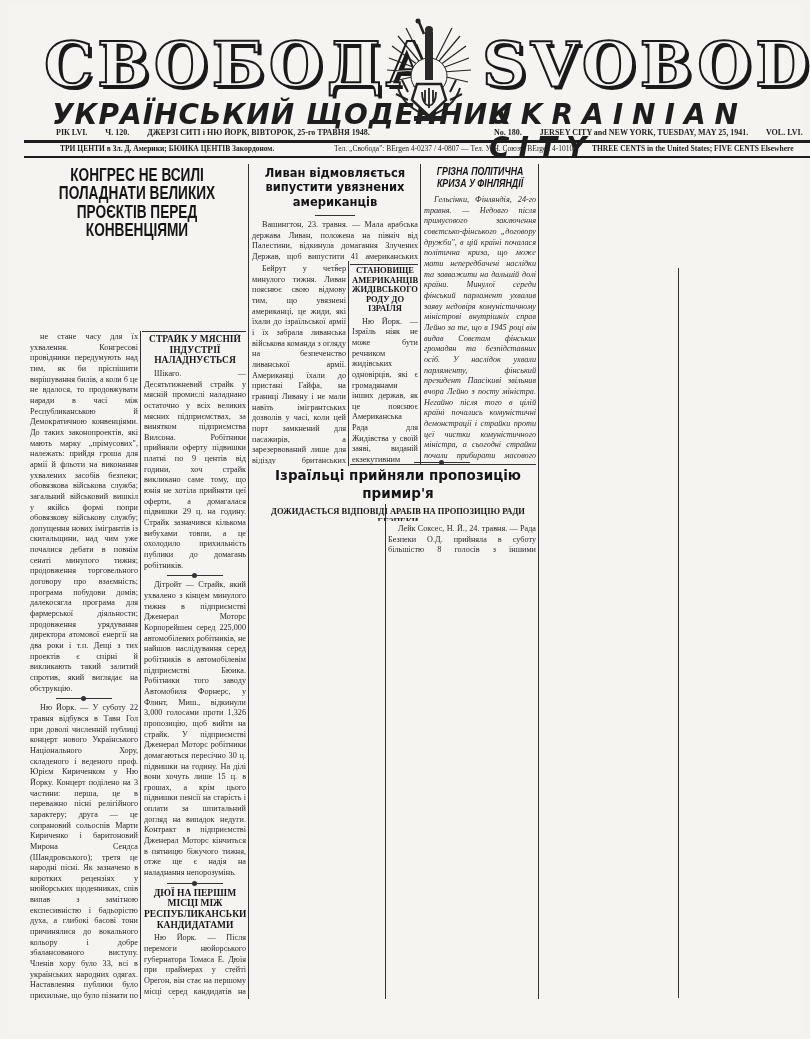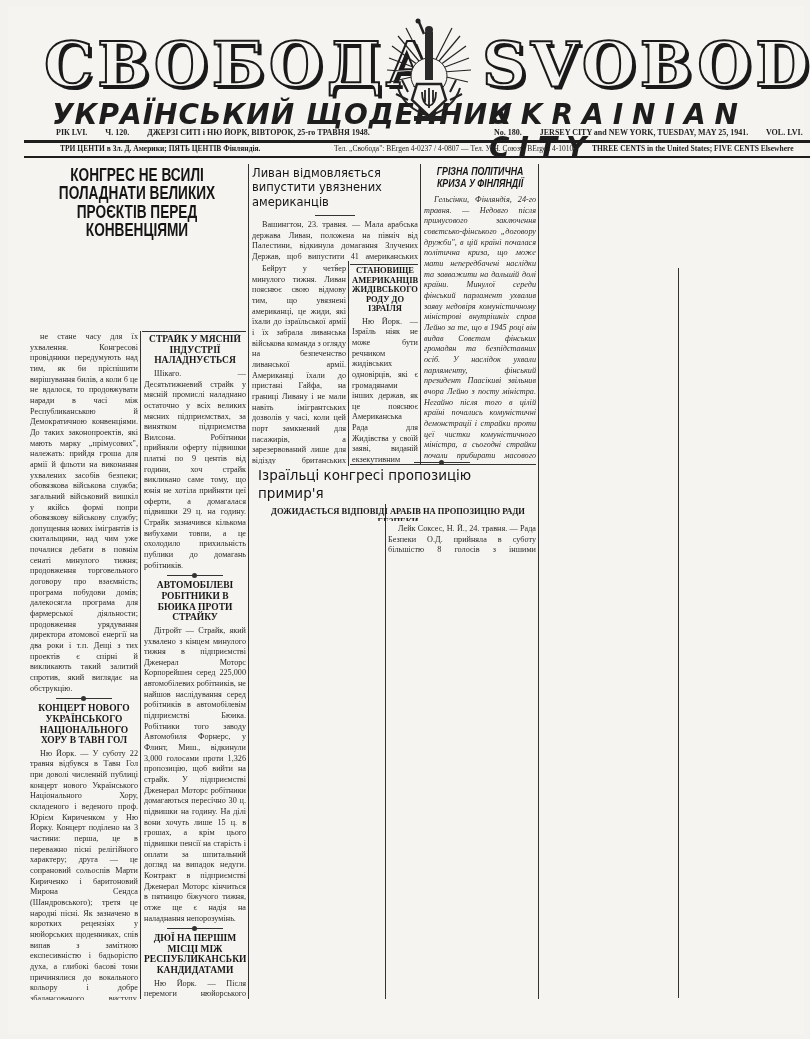--- a/index.html
+++ b/index.html
@@ -25,21 +25,21 @@
   .price-line .l { position: absolute; left: 36px; }
   .price-line .c { position: absolute; left: 310px; font-weight: normal; }
   .price-line .r { position: absolute; left: 568px; }
 
   
   .col { position: absolute; overflow: hidden; }
   .vrule { position: absolute; width: 1px; background: #333; }
   .hrule { position: absolute; height: 1px; background: #333; }
   .head-cond { font-family: "Liberation Sans", sans-serif; font-weight: bold; text-align: center; line-height: 1.05; color: #151515; transform-origin: center; }
   .head-sub { font-family: "Liberation Serif", serif; font-weight: bold; text-align: center; font-size: 9.5px; line-height: 1.12; text-transform: uppercase; color: #181818; }
-  .head-bold-sans { font-family: "DejaVu Sans", sans-serif; font-weight: normal; color: #151515; }
+  .head-bold-sans { font-family: "DejaVu Sans", sans-serif; font-weight: bold; text-align: center; color: #151515; }
   .body { font-family: "Liberation Serif", serif; font-size: 8.2px; line-height: 1.3; text-align: justify; color: #2a2a2a; text-indent: 10px; }
   .sep { width: 56px; height: 1px; background: #333; margin: 4px auto; position: relative; }
   .sep::after { content: ""; position: absolute; left: 25px; top: -2px; width: 5px; height: 5px; border-radius: 50%; background: #333; }
   .block { margin-bottom: 3px; }
 </style>
 </head>
 <body>
 
 <div class="page">
 
@@ -84,21 +84,21 @@
       <span>ДЖЕРЗІ СИТІ і НЮ ЙОРК, ВІВТОРОК, 25-го ТРАВНЯ 1948.</span>
     </div>
     <div class="mast-meta right">
       <span>No. 180.</span>
       <span>JERSEY CITY and NEW YORK, TUESDAY, MAY 25, 1941.</span>
       <span>VOL. LVI.</span>
     </div>
 
     <div class="rule-thick" style="top:134px;"></div>
     <div class="price-line">
-      <span class="l">ТРИ ЦЕНТИ в Зл. Д. Америки; ПЯТЬ ЦЕНТІВ Фінляндія.</span>
+      <span class="l">ТРИ ЦЕНТИ в Зл. Д. Америки; БЮИКА ЦЕНТІВ Закордоном.</span>
       <span class="c">Тел. „Свобода": BErgen 4-0237 / 4-0807 — Тел. У. Н. Союзу: BErgen 4-1010</span>
       <span class="r">THREE CENTS in the United States; FIVE CENTS Elsewhere</span>
     </div>
     <div class="rule-thick" style="top:150px;height:2px;"></div>
   </div>
 
   <div class="vrule" style="left:240px; top:158px; height:835px;"></div>
   <div class="vrule" style="left:412px; top:158px; height:300px;"></div>
   <div class="vrule" style="left:530px; top:158px; height:835px;"></div>
   <div class="vrule" style="left:132px; top:325px; height:668px;"></div>
@@ -112,34 +112,32 @@
     <div class="head-cond" style="font-size:17.5px; transform:scaleX(0.78); margin:2px -28px 4px;">КОНГРЕС НЕ ВСИЛІ ПОЛАДНАТИ ВЕЛИКИХ ПРОЄКТІВ ПЕРЕД КОНВЕНЦІЯМИ</div>
   </div>
   <div class="hrule" style="left:134px; top:325px; width:104px;"></div>
 
   <div class="col" style="left:22px; top:326px; width:108px; height:668px;">
     <div class="block">
       <div class="body">не стане часу для їх ухвалення. Конгресові провідники передумують над тим, як би пріспішити вирішування билів, а коли б це не вдалося, то продовжувати наради в часі між Республиканською й Демократичною конвенціями. До таких законопроектів, які мають марку „прімусових", належать: прийдя гроша для армії й фльоти на виконання ухвалених засобів безпеки; обовязкова військова служба; загальний військовий вишкіл у якійсь формі попри обовязкову військову службу; допущення нових імігрантів із скитальщини, над чим уже почалися дебати в повнім сенаті минулого тижня; продовження торговельного договору про взаємність; програма побудови домів; далекосягла програма для фармерської діяльности; продовження урядування директора атомової енергії на два роки і т.п. Дещі з тих проектів є спірні й викликають такий залитий спротив, який виглядає на обструкцію.</div>
     </div>
     <div class="sep"></div>
     <div class="block">
-      <div class="head-sub">КОНЦЕРТ НОВОГО УКРАЇНСЬКОГО НАЦІОНАЛЬНОГО ХОРУ В ТАВН ГОЛ</div>
       <div class="body" style="margin-top:3px">Ню Йорк. — У суботу 22 травня відбувся в Тавн Гол при доволі численній публиці концерт нового Українського Національного Хору, складеного і веденого проф. Юрієм Кириченком у Ню Йорку. Концерт поділено на 3 частини: перша, це в переважно пісні релігійного характеру; друга — це сопрановий сольоспів Марти Кириченко і баритоновий Мирона Сендсa (Шандровського); третя це народні пісні. Як зазначено в коротких рецензіях у нюйорських щоденниках, спів випав з замітною експесивністю і бадьорістю духа, а глибокі басові тони причинялися до вокального кольору і добре збалансованого виступу. Членів хору було 33, всі в українських народних одягах. Наставлення публики було прихильне, що було пізнати по довготривалих оплесках і успішних домаганнях додатковік точок як від цілого хору так і від солістів.</div>
     </div>
 
   </div>
 
   <div class="col" style="left:136px; top:328px; width:102px; height:665px;">
     <div class="block">
       <div class="head-sub">СТРАЙК У МЯСНІЙ ІНДУСТРІЇ НАЛАДНУЄТЬСЯ</div>
       <div class="body" style="margin-top:3px">Шікаго. — Десятьтижневий страйк у мясній промислі наладнано остаточно у всіх великих мясних підприємствах, за винятком підприємства Вилсона. Робітники прийняли оферту підвишки платні по 9 центів від години, хоч страйк викликано саме тому, що юнія не хотіла прийняти цеї оферти, а домагалася підвишки 29 ц. на годину. Страйк зазначився кількома вибухами товпи, а це охолодило прихильність публики до домагань робітників.</div>
     </div>
     <div class="sep"></div>
     <div class="block">
-      <div class="head-sub">АВТОМОБІЛЕВІ РОБІТНИКИ В БЮИКА ПРОТИ СТРАЙКУ</div>
       <div class="body" style="margin-top:3px">Дітройт — Страйк, який ухвалено з кінцем минулого тижня в підприємстві Дженерал Моторс Корпорейшен серед 225,000 автомобілевих робітників, не найшов наслідування серед робітників в автомобілевім підприємстві Бюика. Робітники того заводу Автомобиля Форнерс, у Флинт, Миш., відкинули 3,000 голосами проти 1,326 пропозицію, щоб вийти на страйк. У підприємстві Дженерал Моторс робітники домагаються пересічно 30 ц. підвишки на годину. На ділі вони хочуть лише 15 ц. в грошах, а крім цього підвишки пенсії на старість і оплати за шпитальний догляд на випадок недуги. Контракт в підприємстві Дженерал Моторс кінчиться в пятницю біжучого тижня, отже ще є надія на наладнання непорозумінь.</div>
     </div>
     <div class="sep"></div>
     <div class="block">
       <div class="head-sub">ДЮЇ НА ПЕРШІМ МІСЦІ МІЖ РЕСПУБЛИКАНСЬКИМИ КАНДИДАТАМИ</div>
       <div class="body" style="margin-top:3px">Ню Йорк. — Після перемоги нюйорського губернатора Томаса Е. Дюїя при праймерах у стейті Орегон, він стає на першому місці серед кандидатів на номінацію на президента Злучених Держав на красвій конвенції Республиканської партії, яка почнеться 19 червня. Його противник, Гаролд Стасен, признав поразку в тому стейті, і тому його шанси змаліли. Досі Стасен твердив, що він має запевнених 340 конвенційних голосів, хоч інший кандидат, а це сен. Роберт А. Тефт, не признає йому більше між 150 голосів. Прихильники Дюїя твердять, що Дюї має запевнених 300 голосів.</div>
     </div>
 
   </div>
 
@@ -161,21 +159,21 @@
 
   <div class="col" style="left:416px; top:160px; width:112px; height:298px;font-style:italic;">
     <div class="head-cond" style="font-size:11px; transform:scaleX(0.8); margin:0 -10px 6px;">ГРІЗНА ПОЛІТИЧНА КРИЗА У ФІНЛЯНДІЇ</div>
     <div class="body">Гельсінки, Фінляндія, 24-го травня. — Недовго після примусового заключення совєтсько-фінського „договору дружби", в цій країні почалася політична криза, що може мати непередбачені наслідки та завважити на дальшій долі країни. Минулої середи фінський парламент ухвалив заяву недовіря комуністичному міністрові внутрішніх справ Лейно за те, що в 1945 році він видав Совєтам фінських громадян та безпідставних осіб. У наслідок ухвали парляменту, фінський президент Паасікиві звільнив вчора Лейно з посту міністра. Негайно після того в цілій країні почались комуністичні демонстрації і страйки проти цеї чистки комуністичного міністра, а сьогодні страйки почали прибирати масового характеру та загрожувати відвертим бунтом. Положення дуже загрозливе.</div>
   </div>
 
   <div class="hrule" style="left:342px; top:458px; width:186px;"></div>
   <div class="sep" style="position:absolute; left:406px; top:456px; margin:0;"></div>
 
   <div class="col" style="left:250px; top:461px; width:280px; height:54px;">
-    <div class="head-bold-sans" style="font-size:13.5px; line-height:1.3;">Ізраїльці конгресі пропозицію примир'я</div>
+    <div class="head-bold-sans" style="font-size:13.5px; line-height:1.3;">Ізраїльці прийняли пропозицію примир'я</div>
     <div class="head-sub" style="font-size:8.5px; margin-top:5px;">ДОЖИДАЄТЬСЯ ВІДПОВІДІ АРАБІВ НА ПРОПОЗИЦІЮ РАДИ БЕЗПЕКИ</div>
   </div>
 
   <div class="col" style="left:244px; top:390px; width:0; height:0;"></div>
   <div class="col" style="left:137px; top:0; width:0; height:0;"></div>
 
   <div class="col" style="left:244px; top:0; width:0; height:0;"></div>
 
   <div class="col" style="left:244px; top:0px; width:0;"></div>
 

